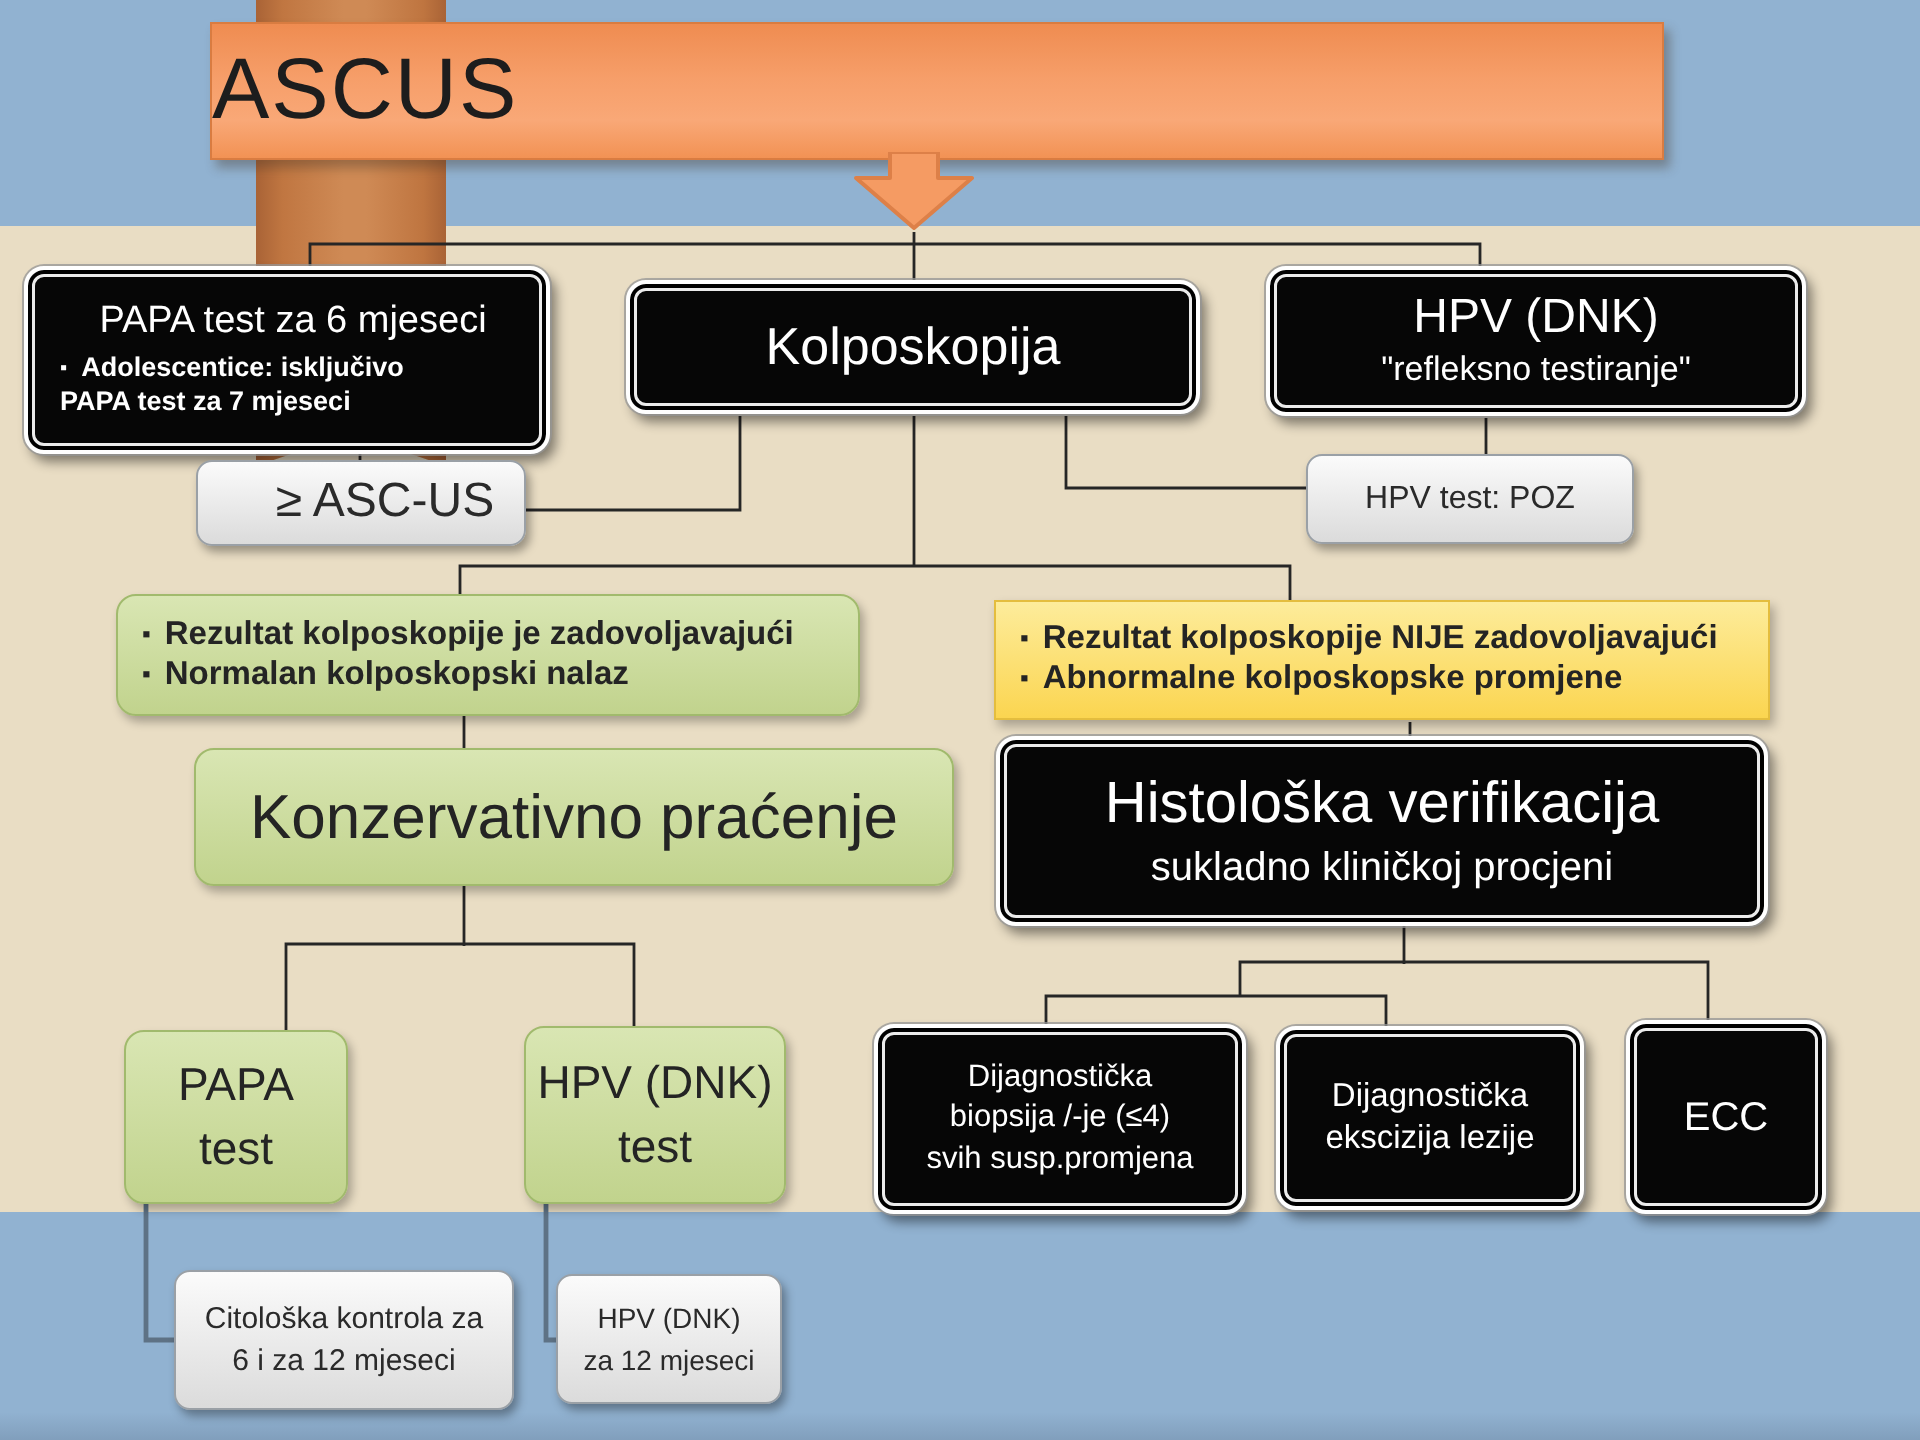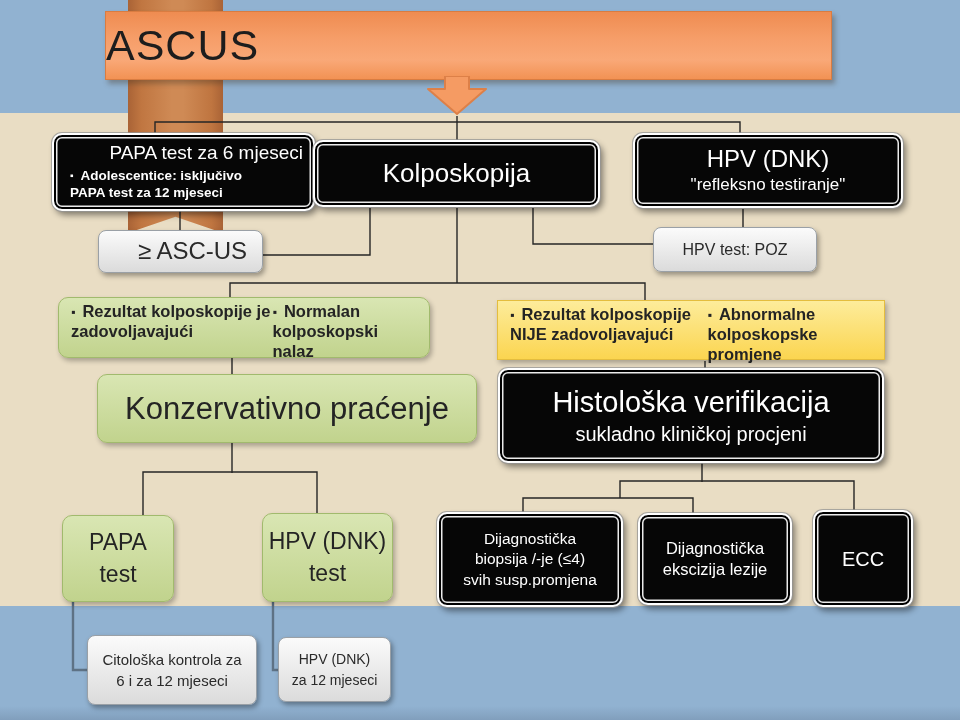--- a/index.html
+++ b/index.html
@@ -28,26 +28,26 @@
   .black-box{background:#060606;color:#fff;border:2px solid #fff;border-radius:10px;
     box-shadow:0 0 0 1px rgba(150,150,150,.75),3px 4px 6px rgba(0,0,0,.45),
                inset 0 0 0 2px #000,inset 0 0 0 3.5px rgba(255,255,255,.92);}
   .green-box{background:linear-gradient(180deg,#d9e6b3 0%,#c1d38d 100%);
     border:1px solid #a1ba6d;border-radius:10px;box-shadow:2px 3px 5px rgba(0,0,0,.28);color:#242424;}
   .yellow-box{background:linear-gradient(180deg,#fdec9b 0%,#fbd550 100%);
     border:1px solid #e4bd3e;border-radius:0;box-shadow:2px 3px 5px rgba(0,0,0,.28);color:#242424;}
   .gray-box{background:linear-gradient(180deg,#fbfbfb 0%,#dbdbdb 100%);
     border:1px solid #9aa0a6;border-radius:8px;box-shadow:2px 3px 5px rgba(0,0,0,.35);color:#2a2a2a;}
 
-  .bullets{display:flex;flex-direction:row;align-items:flex-start;justify-content:center;
+  .bullets{display:flex;flex-direction:column;align-items:flex-start;justify-content:center;
     width:100%;box-sizing:border-box;}
   .bullet{display:block;text-align:left;font-weight:700;}
   .bullet::before{content:"▪";margin:0 7px 0 0;font-size:.75em;vertical-align:1px;}
 
-  .papa6{left:12px;top:133px;width:263px;height:78px;padding:6px 10px 6px 16px;align-items:flex-end;text-align:left;margin-left:40px;}
+  .papa6{left:12px;top:133px;width:263px;height:94px;padding:6px 10px 6px 16px;align-items:center;text-align:left;}
   .papa6 .t{font-size:19px;font-weight:400;margin-bottom:3px;}
   .papa6 .bullet{font-size:13.5px;line-height:1.25;padding-right:26px;}
   .kolpo{left:313px;top:140px;width:287px;height:67px;font-size:26px;}
   .hpvdnk{left:633px;top:133px;width:270px;height:75px;}
   .hpvdnk .t{font-size:24px;}
   .hpvdnk .s{font-size:17px;margin-top:1px;}
   .ascus-us{left:98px;top:230px;width:165px;height:43px;font-size:24px;padding-left:24px;}
   .poz{left:653px;top:227px;width:164px;height:45px;font-size:16px;}
   .crit-green{left:58px;top:297px;width:372px;height:61px;padding:4px 6px 4px 12px;}
   .crit-green .bullet{font-size:16.5px;}
@@ -101,21 +101,21 @@
       <polyline points="523,513 523,498 693,498 693,514"></polyline>
     </g>
     <g stroke="#5e7285" stroke-width="2.4">
       <polyline points="73,601 73,670 88,670"></polyline>
       <polyline points="273,601 273,670 279,670"></polyline>
     </g>
   </svg>
 
   <div class="abs box black-box papa6">
     <span class="t">PAPA test za 6 mjeseci</span>
-    <span class="bullet">Adolescentice: isključivo PAPA test za 12 mjeseci</span>
+    <span class="bullet">Adolescentice: isključivo PAPA test za 7 mjeseci</span>
   </div>
 
   <div class="abs box black-box kolpo">
     <span>Kolposkopija</span>
   </div>
 
   <div class="abs box black-box hpvdnk">
     <span class="t">HPV (DNK)</span>
     <span class="s">"refleksno testiranje"</span>
   </div>

